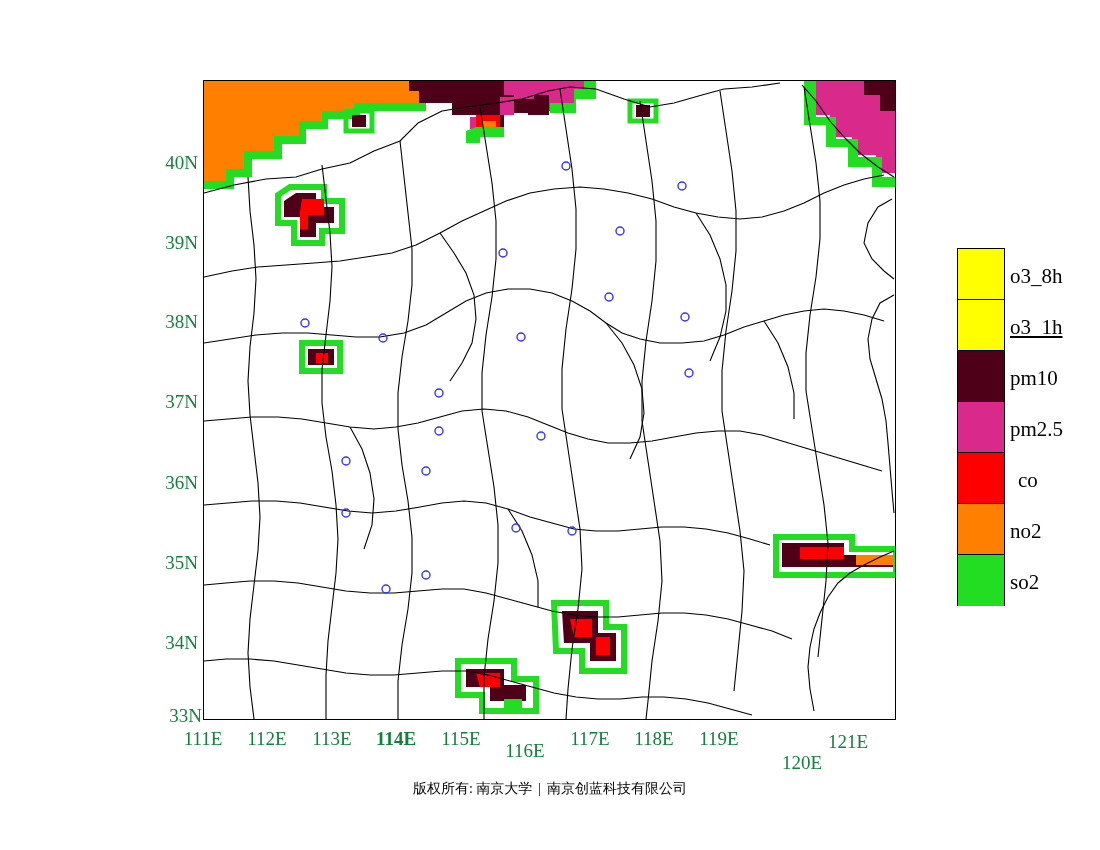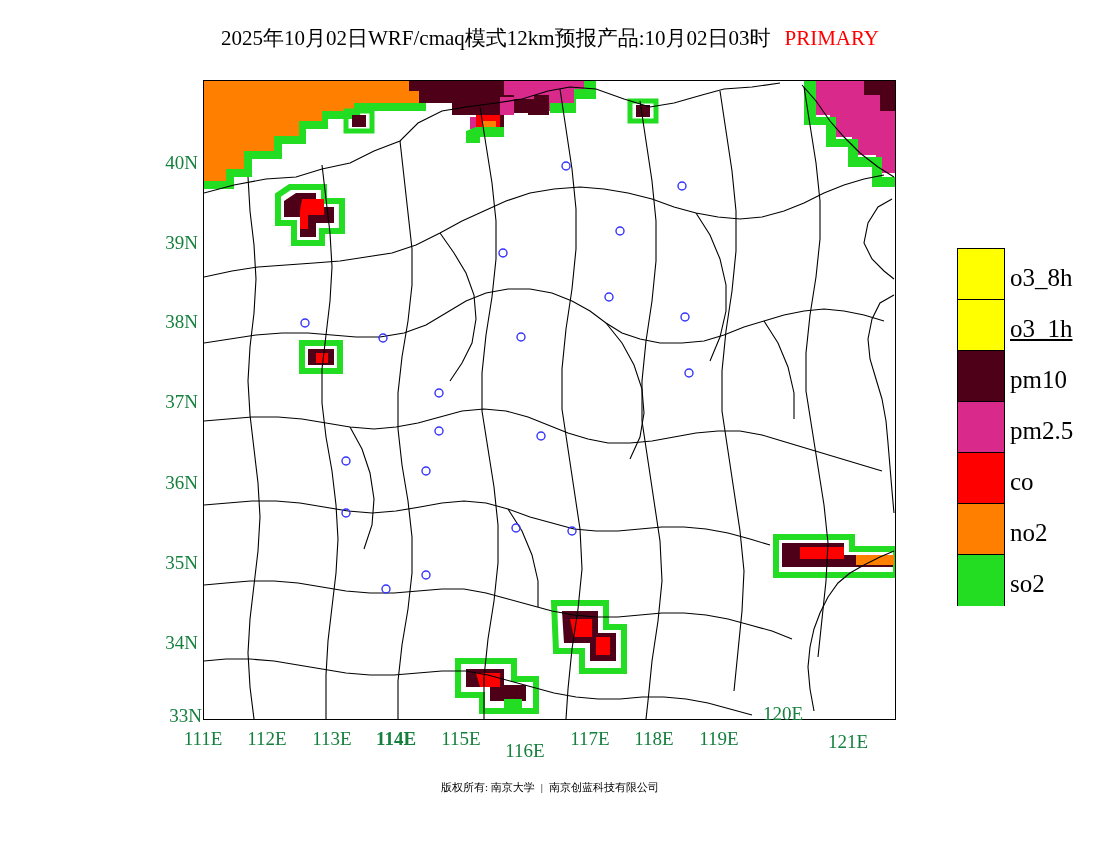--- a/index.html
+++ b/index.html
@@ -87,51 +87,48 @@
   .legend-labels {
     position: absolute;
     left: 1010px;
     top: 248px;
     width: 120px;
     height: 358px;
   }
   .legend-label {
     position: absolute;
     left: 0;
-    font-size: 25px;
+    font-size: 21px;
     color: #000000;
     font-family: "Liberation Serif", serif;
     white-space: nowrap;
   }
 
   
   .footer {
     position: absolute;
     left: 0;
     top: 780px;
     width: 1100px;
     text-align: center;
-    font-size: 11px;
+    font-size: 14px;
     color: #000000;
     white-space: nowrap;
   }
   .footer .sep {
     display: inline-block;
     margin: 0 6px;
     color: #000000;
   }
 </style>
 </head>
 <body>
 
 <div id="root">
 
-  <div class="title-bar">
-    <span class="title-main">2025年10月02日WRF/cmaq模式12km预报产品:10月02日03时</span><span class="title-primary">PRIMARY</span>
-  </div>
 
   <div class="map-frame">
     <svg class="map-svg" width="691" height="638" viewBox="0 0 691 638">
 
       <g>
 
         <path d="M0,0 L205,0 L205,10 L215,10 L215,22 L150,22 L150,30 L118,30 L118,40 L95,40 L95,55 L70,55 L70,70 L40,70 L40,88 L22,88 L22,100 L0,100 Z" fill="#ff8000"></path>
         <path d="M0,100 L22,100 L22,88 L40,88 L40,70 L70,70 L70,55 L95,55 L95,40 L118,40 L118,30 L150,30 L150,22 L215,22 L215,10 L205,10 L205,0 L210,0 L210,8 L222,8 L222,30 L156,30 L156,38 L124,38 L124,48 L102,48 L102,63 L78,63 L78,78 L48,78 L48,96 L30,96 L30,108 L0,108 Z" fill="#22dd22"></path>
 
         <path d="M205,0 L300,0 L300,14 L330,14 L330,32 L300,32 L300,46 L272,46 L272,34 L248,34 L248,22 L215,22 L215,10 L205,10 Z" fill="#4d0018"></path>
@@ -245,39 +242,39 @@
 
   <div class="axis-label xlab" style="left:164px; top:728px; width:78px;">111E</div>
   <div class="axis-label xlab" style="left:228px; top:728px; width:78px;">112E</div>
   <div class="axis-label xlab" style="left:293px; top:728px; width:78px;">113E</div>
   <div class="axis-label xlab" style="left:357px; top:728px; width:78px;font-weight:bold;">114E</div>
   <div class="axis-label xlab" style="left:422px; top:728px; width:78px;">115E</div>
   <div class="axis-label xlab" style="left:486px; top:728px; width:78px;margin-top:12px;">116E</div>
   <div class="axis-label xlab" style="left:551px; top:728px; width:78px;">117E</div>
   <div class="axis-label xlab" style="left:615px; top:728px; width:78px;">118E</div>
   <div class="axis-label xlab" style="left:680px; top:728px; width:78px;">119E</div>
-  <div class="axis-label xlab" style="left:744px; top:703px; width:78px;">120E</div>
+  <div class="axis-label xlab" style="left:744px; top:752px; width:78px;text-align:right;">120E</div>
   <div class="axis-label xlab" style="left:809px; top:731px; width:78px;">121E</div>
 
   <div class="legend">
     <div class="legend-cell" style="background:#ffff00;"></div>
     <div class="legend-cell" style="background:#ffff00;"></div>
     <div class="legend-cell" style="background:#4d0018;"></div>
     <div class="legend-cell" style="background:#d92a8c;"></div>
     <div class="legend-cell" style="background:#ff0000;"></div>
     <div class="legend-cell" style="background:#ff8000;"></div>
     <div class="legend-cell" style="background:#22dd22;"></div>
   </div>
 
   <div class="legend-labels">
     <div class="legend-label" style="top:16px;">o3_8h</div>
     <div class="legend-label" style="top:67px;text-decoration:underline;">o3_1h</div>
     <div class="legend-label" style="top:118px;">pm10</div>
     <div class="legend-label" style="top:169px;">pm2.5</div>
-    <div class="legend-label" style="top:220px;">co</div>
+    <div class="legend-label" style="top:220px;margin-left:8px;">co</div>
     <div class="legend-label" style="top:271px;">no2</div>
     <div class="legend-label" style="top:322px;">so2</div>
   </div>
 
   <div class="footer">
     <span>版权所有: 南京大学</span><span class="sep">|</span><span>南京创蓝科技有限公司</span>
   </div>
 
 </div>
 

